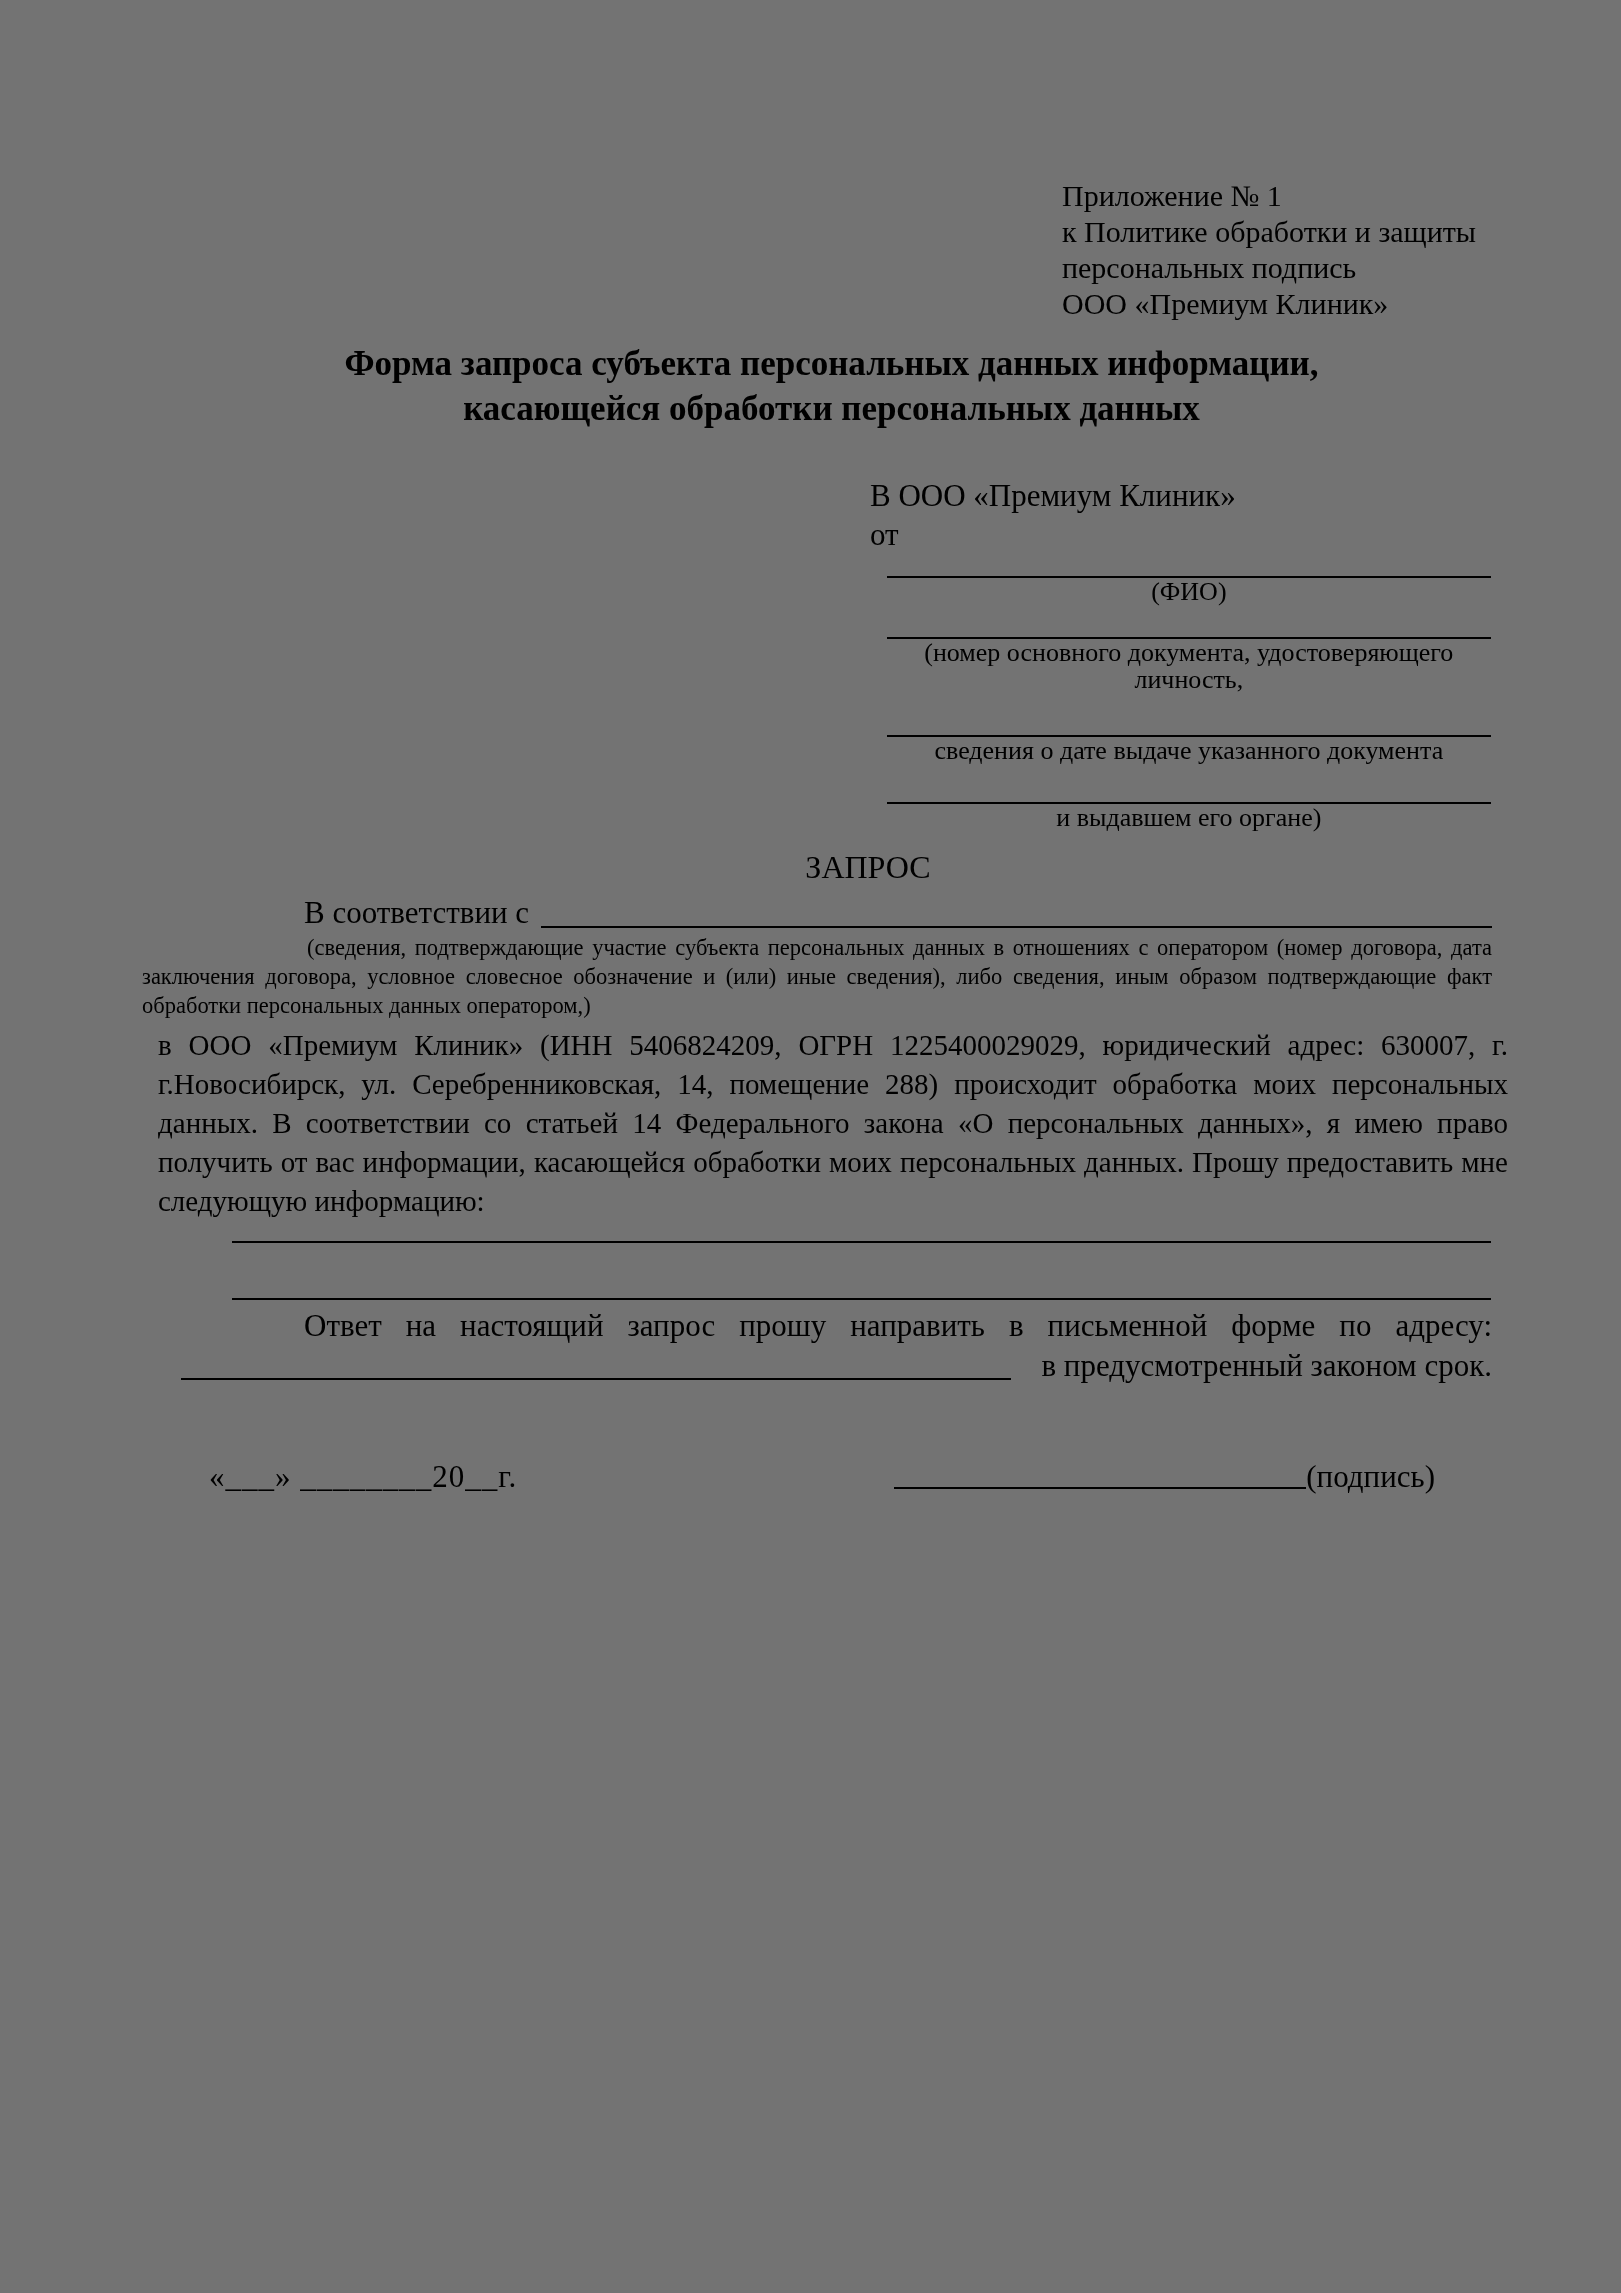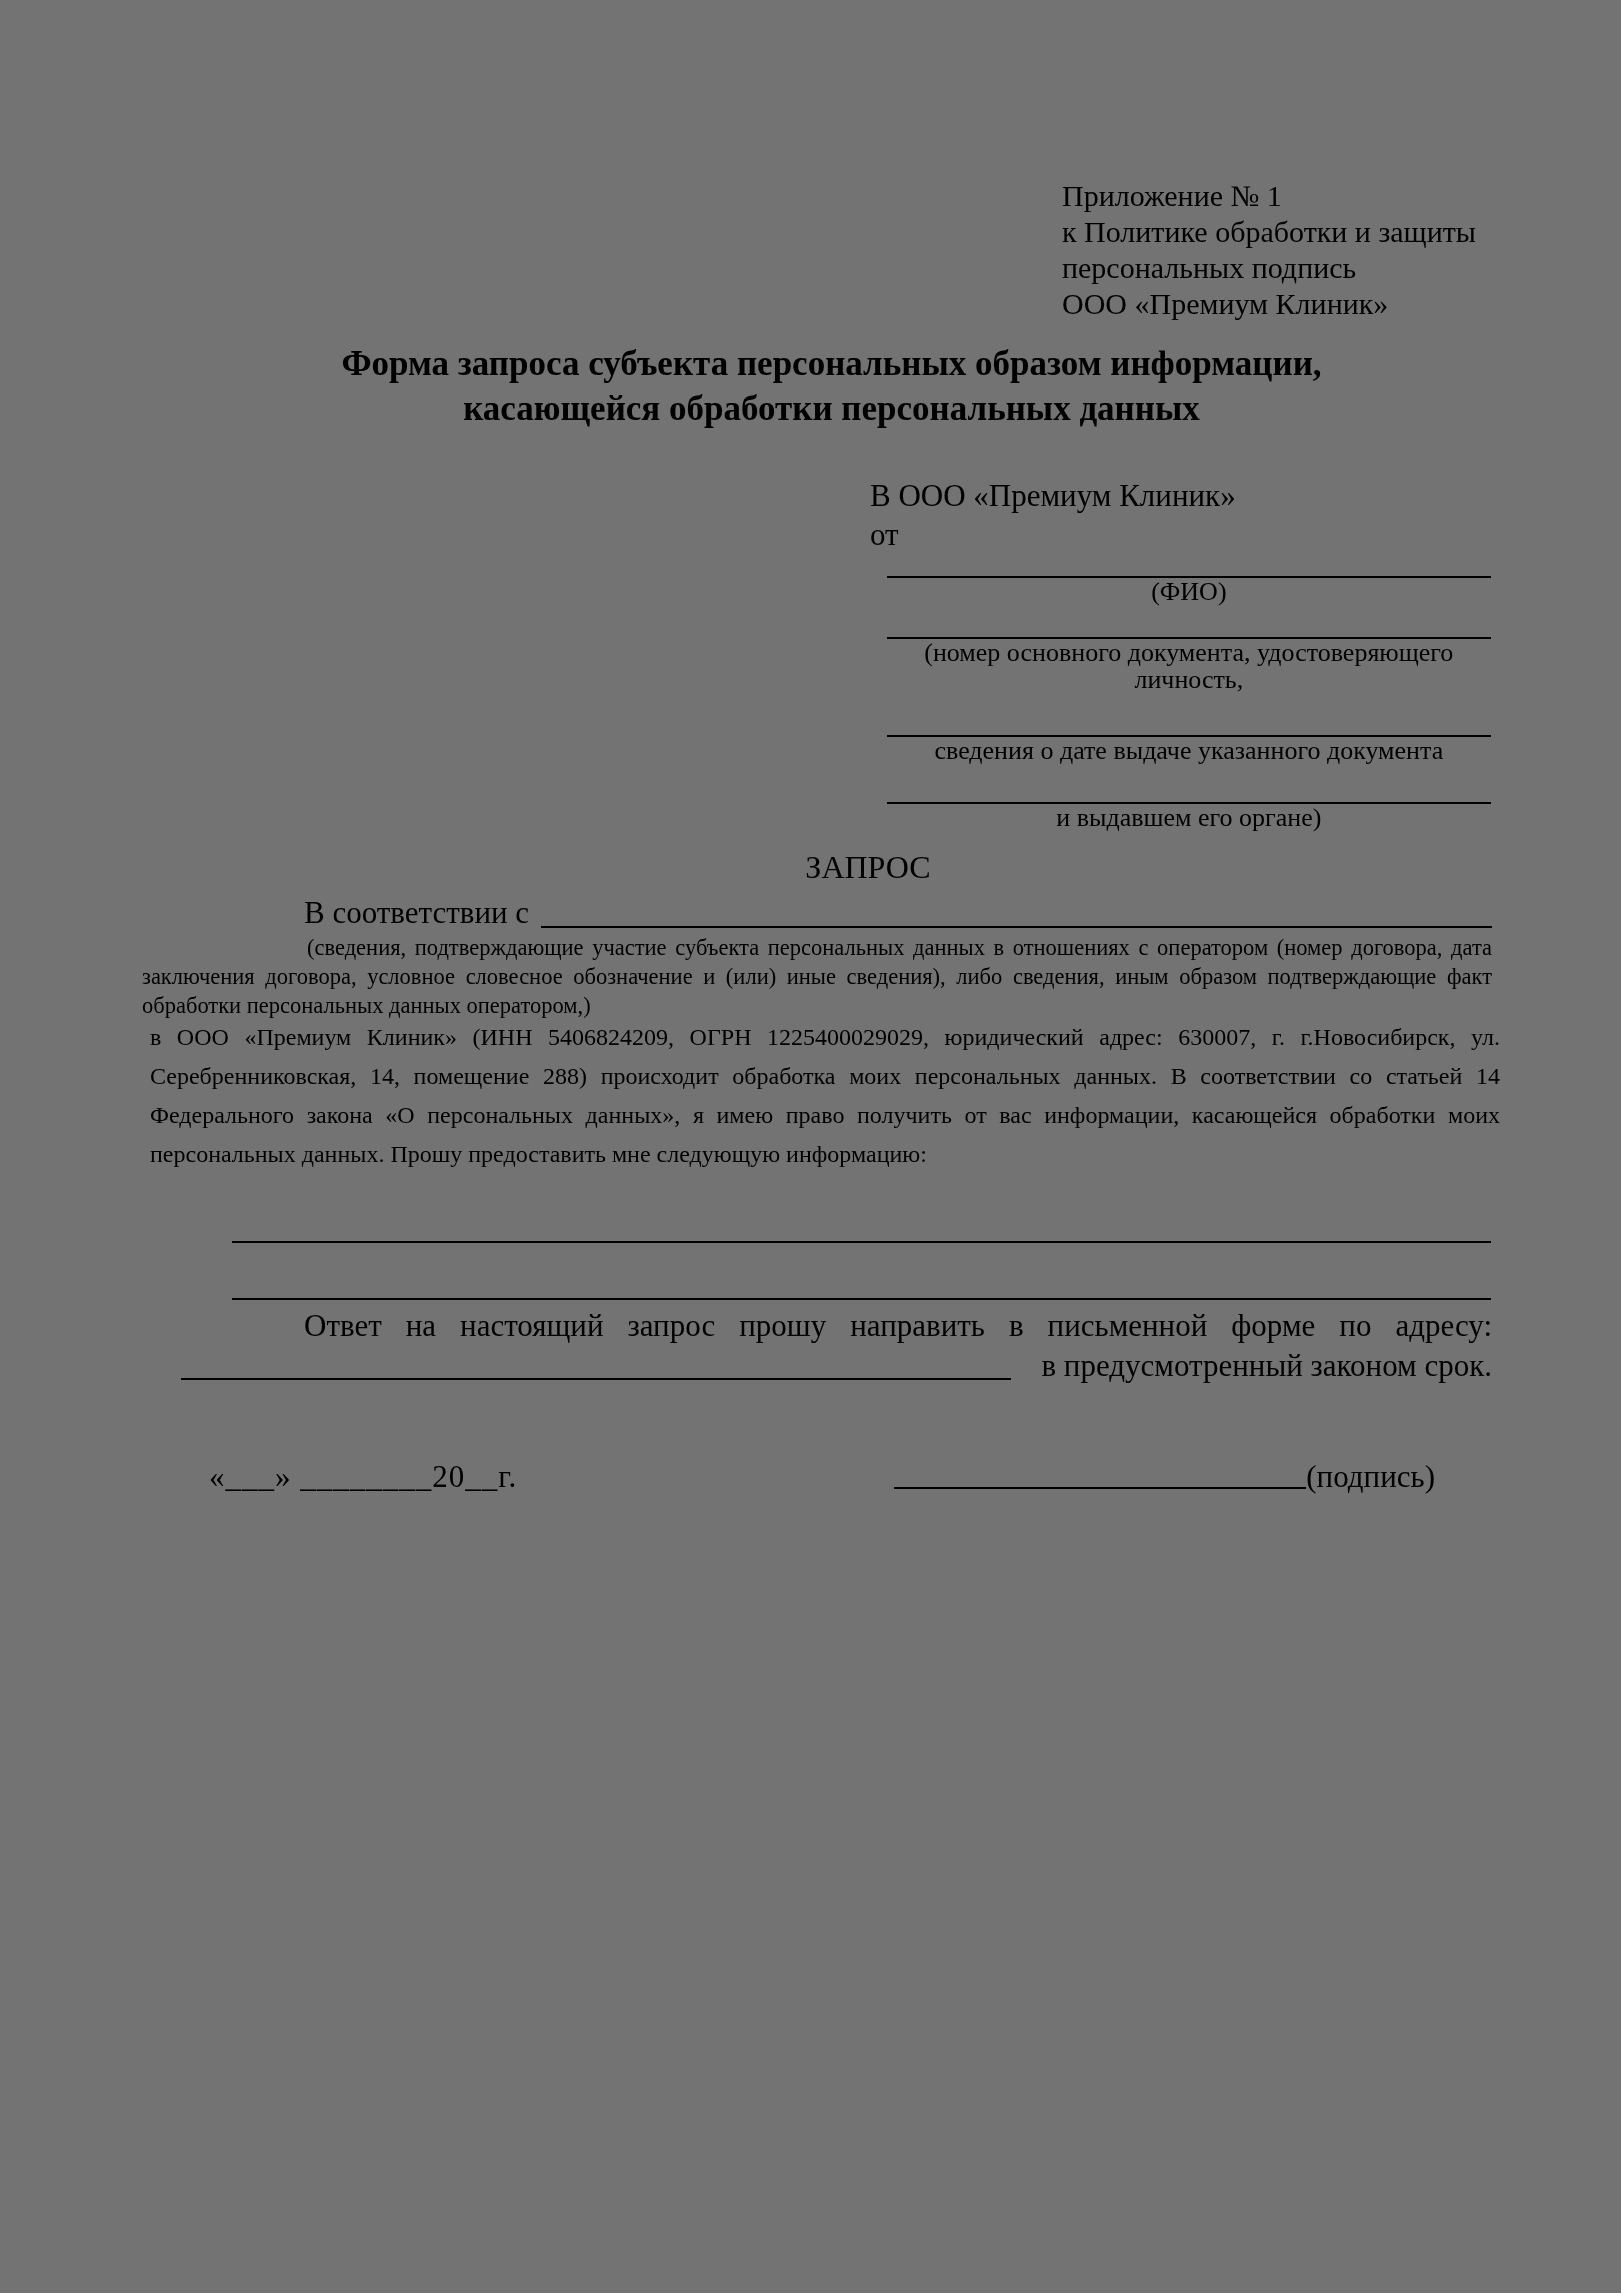--- a/index.html
+++ b/index.html
@@ -45,22 +45,22 @@
   .intro{position:absolute;left:142px;top:892px;width:1350px;}
   .intro-row{display:flex;align-items:flex-end;height:41px;font-size:31px;}
   .intro-row .prefix{padding-left:162px;line-height:41px;white-space:nowrap;}
   .intro-row .iblank{flex:1;height:0;border-bottom:2.9px solid #000;margin:0 0 4.9px 11.8px;}
   .note{
     margin:0;font-size:22.5px;line-height:29px;
     text-align:justify;text-indent:165px;
   }
   
   .body-par{
-    position:absolute;left:142px;top:1010px;width:1350px;margin:8px;
-    font-size:24px;line-height:39px;text-align:justify;
+    position:absolute;left:142px;top:1010px;width:1350px;margin:16px;
+    font-size:29px;line-height:39px;text-align:justify;
   }
   
   .hblank{position:absolute;left:232px;width:1259px;height:0;border-top:2.9px solid #000;}
   .hb1{top:1241px;}
   .hb2{top:1298px;}
   
   .reply{position:absolute;left:142px;top:1306px;width:1350px;font-size:31px;}
   .reply-l1{
     margin:0;padding-left:162px;line-height:40px;
     text-align:justify;text-align-last:justify;
@@ -85,21 +85,21 @@
 <div class="page">
 
   <div class="appendix">
     <div>Приложение № 1</div>
     <div>к Политике обработки и защиты</div>
     <div>персональных подпись</div>
     <div>ООО «Премиум Клиник»</div>
   </div>
 
   <div class="title">
-    <div>Форма запроса субъекта персональных образом информации,</div>
+    <div>Форма запроса субъекта персональных данных информации,</div>
     <div>касающейся обработки персональных данных</div>
   </div>
 
   <div class="addressee">
     <div class="addr-text">В ООО «Премиум Клиник»</div>
     <div class="addr-text">от</div>
     <div class="blank b1"></div>
     <div class="caption">(ФИО)</div>
     <div class="blank b2"></div>
     <div class="caption">(номер основного документа, удостоверяющего личность,</div>

